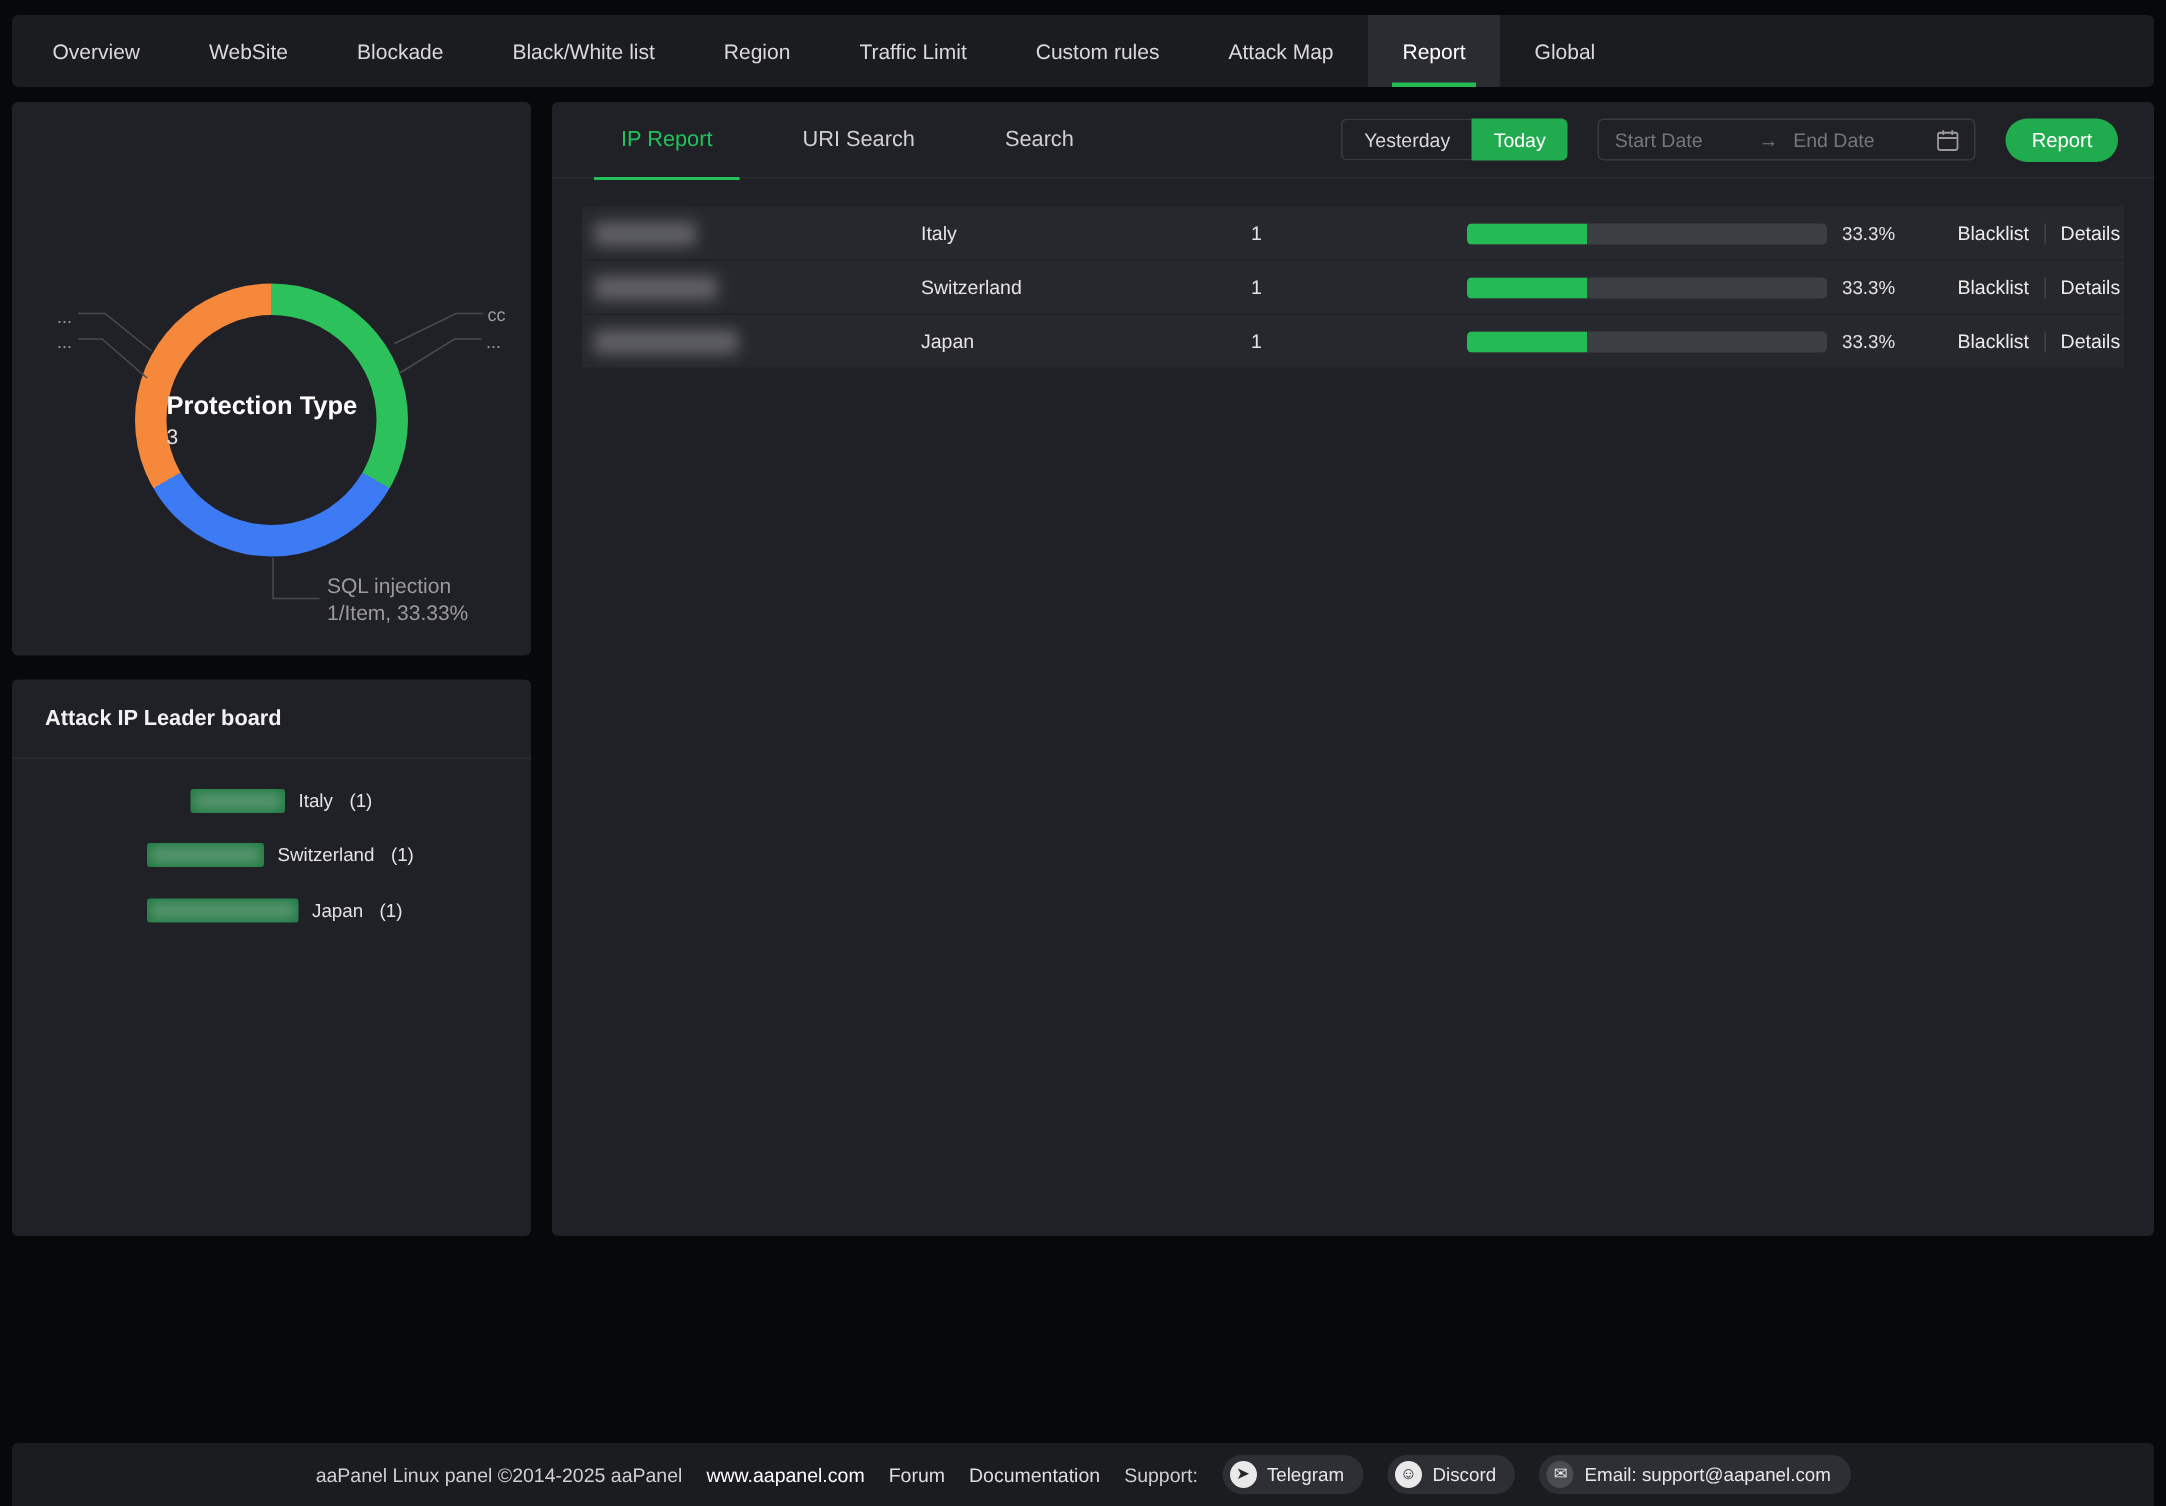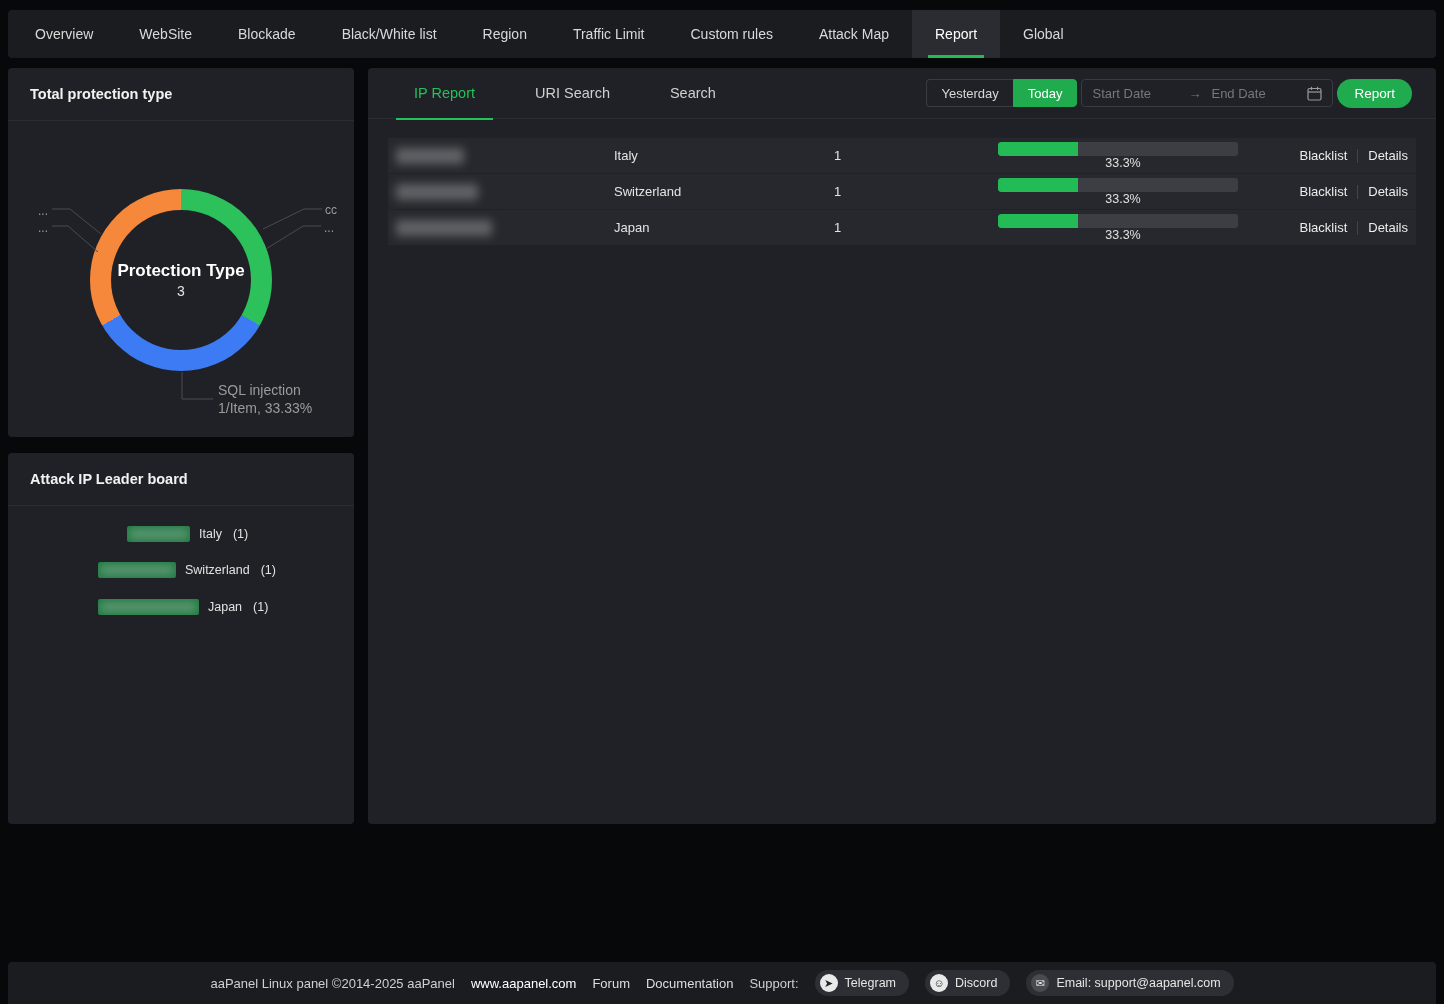--- a/index.html
+++ b/index.html
@@ -38,21 +38,21 @@
     font-size:14.5px; font-weight:bold; color:#f2f2f2;
     border-bottom:1px solid #2b2c31;
   }
   
   .donut {
     position:absolute; left:82px; top:121px; width:182px; height:182px; border-radius:50%;
     background:conic-gradient(#2cc15a 0 120deg,#3d7bf5 120deg 240deg,#f5883a 240deg 360deg);
   }
   .donut-hole {
     position:absolute; left:21px; top:21px; width:140px; height:140px; border-radius:50%;
-    background:#202127; display:flex; flex-direction:column; align-items:center; justify-content:center; gap:2px;
+    background:#202127; display:flex; flex-direction:column; justify-content:center; gap:2px;
   }
   .donut-title { font-size:17px; font-weight:bold; color:#ffffff; }
   .donut-value { font-size:14px; color:#e3e3e3; }
   .pie-lbl { position:absolute; font-size:12px; color:#9b9b9b; white-space:nowrap; }
   .lbl-lt { left:30px; top:136px; }
   .lbl-lb { left:30px; top:153px; }
   .lbl-rt { left:317px; top:135px; }
   .lbl-rb { left:316px; top:153px; }
   .callout { position:absolute; left:210px; top:313px; font-size:14px; color:#9b9b9b; line-height:18px; }
   .donut-lines { position:absolute; left:0; top:0; pointer-events:none; }
@@ -78,21 +78,21 @@
     display:flex; align-items:center; padding:0 24px 0 42px;
   }
   .tab {
     height:51px; display:flex; align-items:center; font-size:14.5px; color:#cfcfcf;
     cursor:pointer; position:relative; margin-right:52px; padding:10px 4px; white-space:nowrap;
   }
   .tab.active { color:#22c15a; }
   .tab.active::after {
     content:""; position:absolute; left:-14px; right:-14px; bottom:-1px; height:2px; background:#22c15a;
   }
-  .controls { margin-left:auto; display:flex; align-items:center; gap:4px; }
+  .controls { margin-left:auto; display:flex; align-items:center; gap:20px; }
   .seg { display:flex; }
   .btn {
     height:28px; padding:0 14px; font-size:13px; display:flex; align-items:center;
     border:1px solid #3a3b40; color:#d8d8d8; background:transparent; cursor:pointer; white-space:nowrap;
   }
   .btn.yesterday { border-radius:4px 0 0 4px; border-right:none; }
   .btn.today { border-radius:0 4px 4px 0; background:#21ab4f; border-color:#21ab4f; color:#fff; }
   .date-range {
     height:28px; border:1px solid #3a3b40; border-radius:4px;
     display:flex; align-items:center; padding:0 10px; gap:10px;
@@ -117,21 +117,21 @@
   .thead { background:#2b2c31; color:#cccccc; font-size:13px; border-radius:2px 2px 0 0; }
   .tbody .trow { background:#27282d; border-top:1px solid #212227; color:#e4e4e4; }
   .th-operate, .td-operate { text-align:right; }
   .td-operate { display:flex; justify-content:flex-end; align-items:center; gap:10px; }
   .op-link { color:#ececec; cursor:pointer; }
   .op-div { width:1px; height:14px; background:#43444a; }
   .ip-blur { height:16px; border-radius:2px; background:#9b9b9f; filter:blur(5px); opacity:.5; }
   .tbody .trow:nth-child(1) .ip-blur { width:68px; }
   .tbody .trow:nth-child(2) .ip-blur { width:82px; }
   .tbody .trow:nth-child(3) .ip-blur { width:96px; }
-  .ratio-cell { display:flex; align-items:center;flex-direction:column; }
+  .ratio-cell { display:flex; align-items:center; }
   .ratio-track { width:240px; height:14px; background:#3d3e43; border-radius:3px; overflow:hidden; }
   .ratio-fill { height:100%; background:#22bb55; border-radius:3px 0 0 3px; }
   .ratio-label { margin-left:10px; font-size:12.5px; color:#e0e0e0; }
   
   .footer {
     position:absolute; left:8px; right:8px; bottom:0; height:42px;
     background:#1b1c20; border-radius:4px 4px 0 0;
     display:flex; align-items:center; justify-content:center; gap:16px;
     font-size:13px; color:#cfcfcf;
   }
@@ -158,21 +158,20 @@
   <div class="nav-item">Black/White list</div>
   <div class="nav-item">Region</div>
   <div class="nav-item">Traffic Limit</div>
   <div class="nav-item">Custom rules</div>
   <div class="nav-item">Attack Map</div>
   <div class="nav-item active">Report</div>
   <div class="nav-item">Global</div>
 </nav>
 
 <section class="card protection">
-  <div class="card-hd">Total protection type</div>
 
   <div class="donut" style="background: conic-gradient(rgb(44, 193, 90) 0deg, rgb(44, 193, 90) 119.988deg, rgb(61, 123, 245) 119.988deg, rgb(61, 123, 245) 240.012deg, rgb(245, 136, 58) 240.012deg, rgb(245, 136, 58) 360deg);">
     <div class="donut-hole">
       <div class="donut-title">Protection Type</div>
       <div class="donut-value">3</div>
     </div>
   </div>
 
   <svg class="donut-lines" width="346" height="369" viewBox="0 0 346 369">
     <polyline points="44,141 62,141 93,166" fill="none" stroke="#4a4b4e" stroke-width="1"></polyline>

